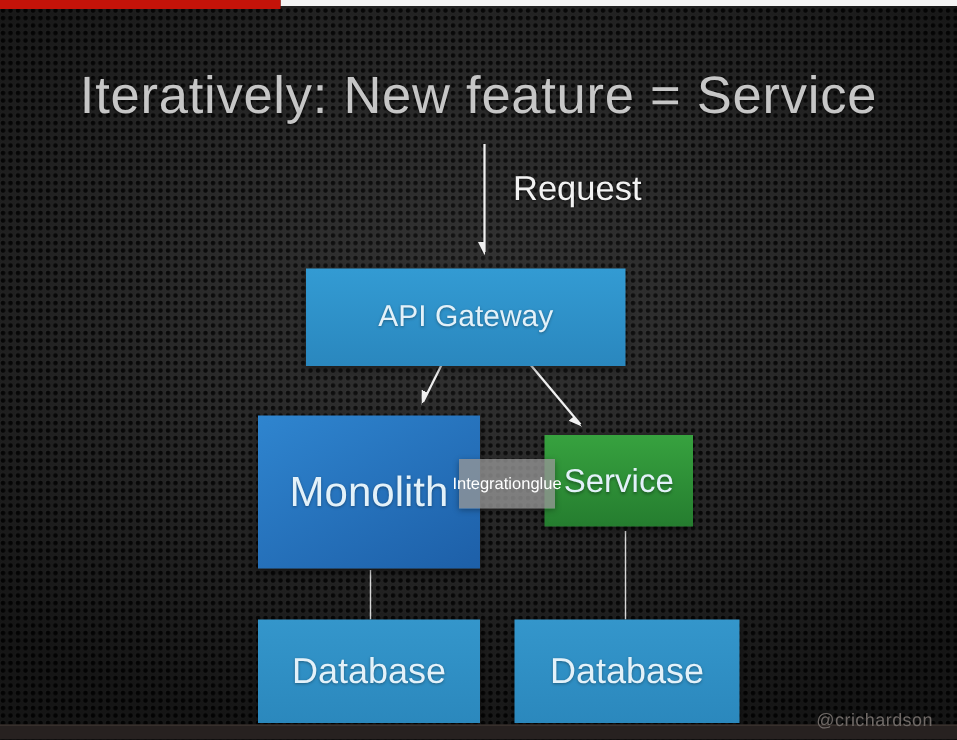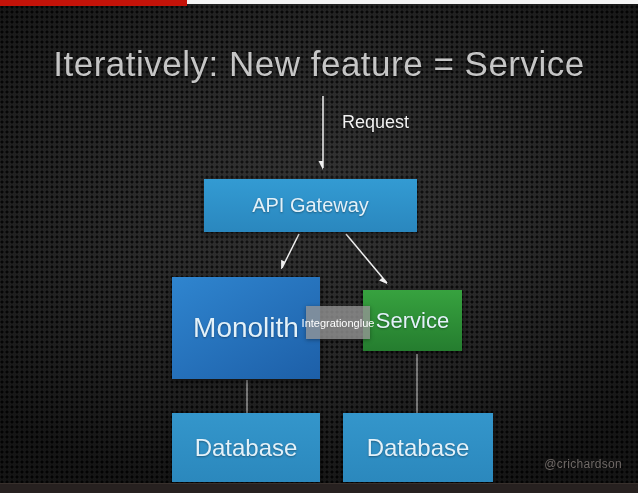--- a/index.html
+++ b/index.html
@@ -28,31 +28,31 @@
   }
   .title{
     position:absolute;top:44px;left:0;width:100%;
     margin:0;text-align:center;
     font-size:35px;font-weight:300;letter-spacing:0.5px;
     color:#c6c6c6;z-index:3;
     text-shadow:0 1px 2px rgba(0,0,0,0.6);
   }
   .request-label{
     position:absolute;left:342px;top:112px;
-    font-size:18px;font-weight:300;color:#f2f2f2;z-index:3;
+    font-size:23px;font-weight:300;color:#f2f2f2;z-index:3;
     text-shadow:0 1px 2px rgba(0,0,0,0.6);
   }
   .connectors{position:absolute;left:0;top:0;z-index:2;pointer-events:none;}
   .box{
     position:absolute;display:flex;align-items:center;justify-content:center;
     color:#e3f1f9;z-index:3;
     box-shadow:0 2px 6px rgba(0,0,0,0.45);
     text-shadow:0 1px 2px rgba(0,0,0,0.35);
   }
-  .api-gateway{left:204px;top:179px;width:213px;height:53px;
+  .api-gateway{left:204px;top:179px;width:213px;height:65px;
     background:linear-gradient(180deg,#339bd3 0%,#2a87be 100%);font-size:20px;}
   .monolith{left:172px;top:277px;width:148px;height:102px;
     background:linear-gradient(150deg,#2f85cf 0%,#1d5fa8 100%);font-size:28px;}
   .service{left:363px;top:290px;width:99px;height:61px;
     background:linear-gradient(180deg,#37a23f 0%,#257d2f 100%);font-size:22px;}
   .glue{
     position:absolute;left:306px;top:306px;width:64px;height:33px;z-index:4;
     background:rgba(150,150,150,0.78);
     display:flex;flex-direction:row;align-items:center;justify-content:center;
     color:#fff;font-size:11px;line-height:12px;
@@ -60,21 +60,21 @@
   }
   .db-left{left:172px;top:413px;width:148px;height:69px;
     background:linear-gradient(180deg,#3496cb 0%,#2b88bd 100%);font-size:24px;}
   .db-right{left:343px;top:413px;width:150px;height:69px;
     background:linear-gradient(180deg,#3496cb 0%,#2b88bd 100%);font-size:24px;}
   .bottom-strip{
     position:absolute;left:0;bottom:0;width:100%;height:9px;
     background:#272120;border-top:1px solid #38302c;z-index:5;
   }
   .credit{
-    position:absolute;right:16px;bottom:22px;
+    position:absolute;right:16px;bottom:6px;
     font-size:12px;color:#6f6966;z-index:5;letter-spacing:0.3px;margin-left:14px;
   }
 </style>
 </head>
 <body>
 
 <div class="slide">
 
   <div class="vignette"></div>
 

